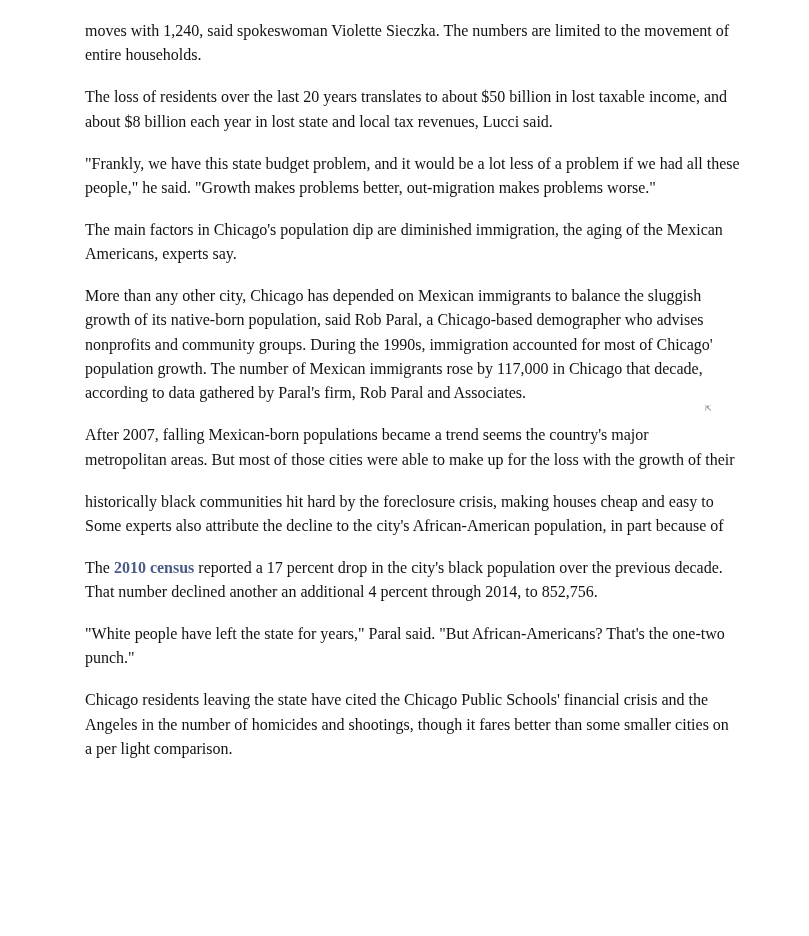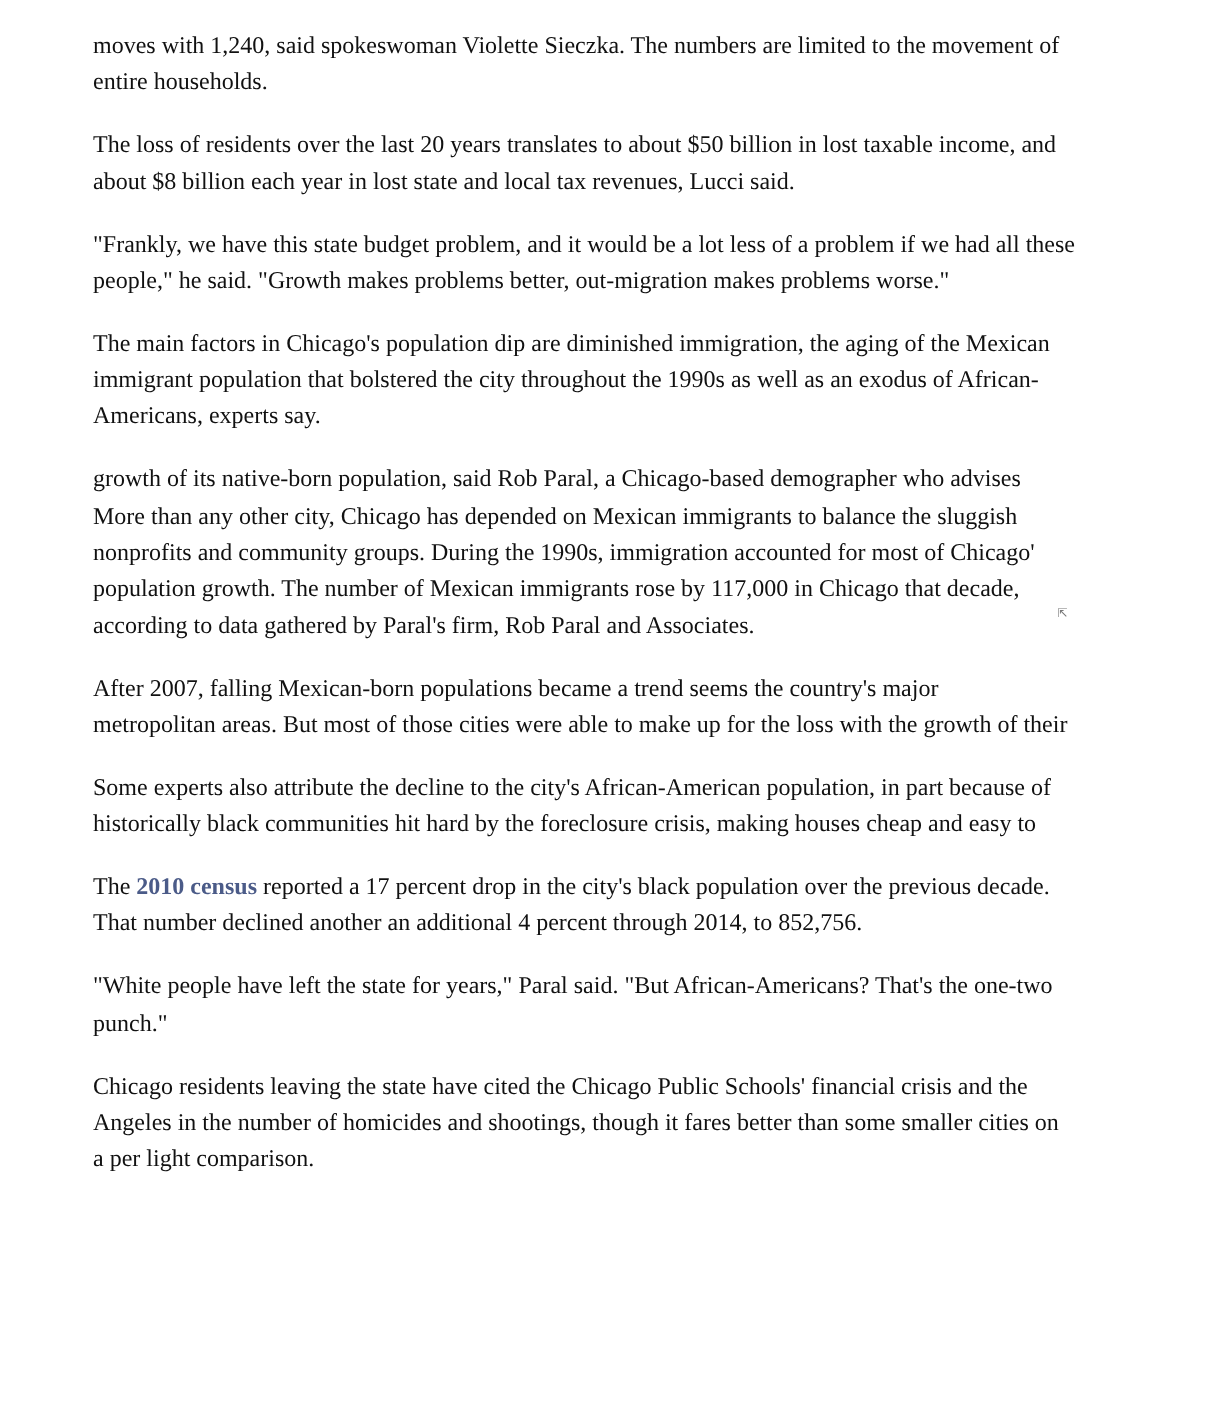--- a/index.html
+++ b/index.html
@@ -22,20 +22,21 @@
       font-size: 16px;
       line-height: 24.3px;
       color: #111111;
     }
     .article p {
       margin: 0 0 17.7px 0;
       white-space: nowrap;
     }
     .article .line {
       display: block;
+      margin-left: 23px;
     }
     .article h3 {
       font-size: 16px;
       font-weight: bold;
       margin: 0 0 17.7px 0;
       line-height: 24.3px;
     }
     .article a {
       color: #4b5b88;
       text-decoration: none;
@@ -75,40 +76,39 @@
   </p>
 
   <p>
     <span class="line">"Frankly, we have this state budget problem, and it would be a lot less of a problem if we had all these</span>
     <span class="line">people," he said. "Growth makes problems better, out-migration makes problems worse."</span>
   </p>
 
 
   <p>
     <span class="line">The main factors in Chicago's population dip are diminished immigration, the aging of the Mexican</span>
-    <span class="line">immigrant population that bolstered the city throughout the 1990s as well as an exodus of African-</span>
     <span class="line">Americans, experts say.</span>
   </p>
 
   <p>
+    <span class="line">More than any other city, Chicago has depended on Mexican immigrants to balance the sluggish</span>
     <span class="line">growth of its native-born population, said Rob Paral, a Chicago-based demographer who advises</span>
-    <span class="line">More than any other city, Chicago has depended on Mexican immigrants to balance the sluggish</span>
     <span class="line">nonprofits and community groups. During the 1990s, immigration accounted for most of Chicago'</span>
     <span class="line">population growth. The number of Mexican immigrants rose by 117,000 in Chicago that decade,</span>
     <span class="line">according to data gathered by Paral's firm, Rob Paral and Associates.</span>
   </p>
 
   <p>
     <span class="line">After 2007, falling Mexican-born populations became a trend seems the country's major</span>
     <span class="line">metropolitan areas. But most of those cities were able to make up for the loss with the growth of their</span>
   </p>
 
   <p>
+    <span class="line">historically black communities hit hard by the foreclosure crisis, making houses cheap and easy to</span>
     <span class="line">Some experts also attribute the decline to the city's African-American population, in part because of</span>
-    <span class="line">historically black communities hit hard by the foreclosure crisis, making houses cheap and easy to</span>
   </p>
 
   <p>
     <span class="line"><span>The </span><a href="#">2010 census</a><span> reported a 17 percent drop in the city's black population over the previous decade.</span></span>
     <span class="line">That number declined another an additional 4 percent through 2014, to 852,756.</span>
   </p>
 
   <p>
     <span class="line">"White people have left the state for years," Paral said. "But African-Americans? That's the one-two</span>
     <span class="line">punch."</span>

